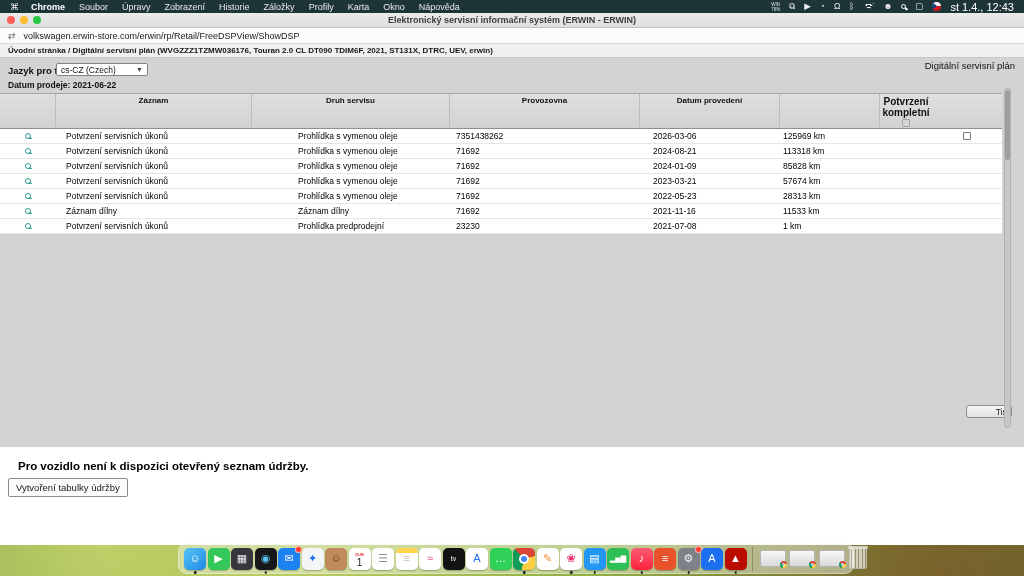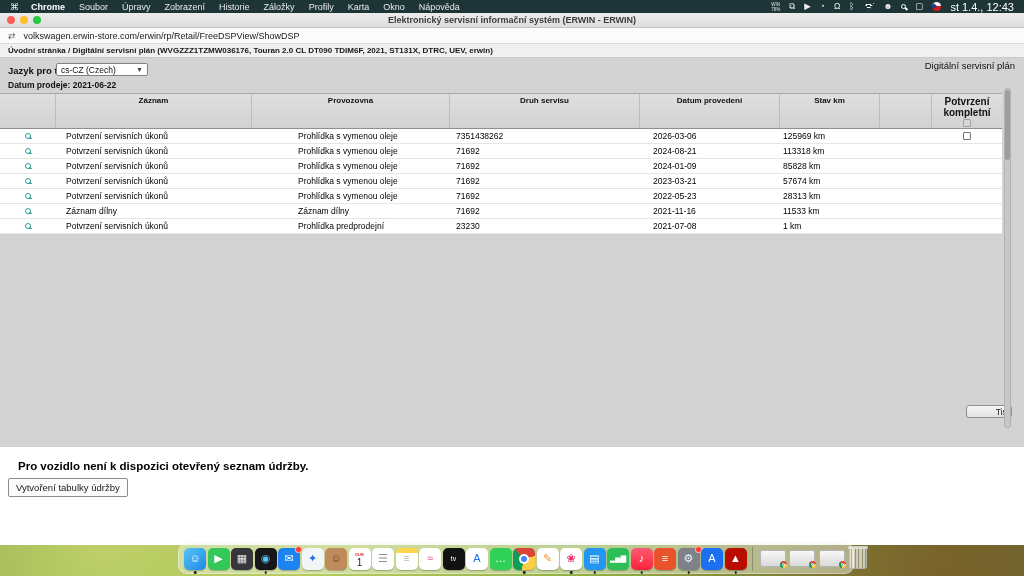--- a/index.html
+++ b/index.html
@@ -207,30 +207,27 @@
 
   <div id="dsp-table">
     <div class="t-head" id="t-head">
         <div class="hc">
           <div></div>
         </div>
         <div class="hc">
           <div>Záznam</div>
         </div>
         <div class="hc">
+          <div>Druh servisu</div>
+        </div>
+        <div class="hc">
           <div>Provozovna</div>
         </div>
         <div class="hc">
-          <div>Druh servisu</div>
-        </div>
-        <div class="hc">
           <div>Datum provedení</div>
-        </div>
-        <div class="hc">
-          <div>Stav km</div>
         </div>
         <div class="hc">
           <div></div>
         </div>
         <div class="hc">
           <div>Potvrzení kompletní</div>
           <div class="cbx dis"></div>
         </div>
       </div>
     <div id="t-body">

